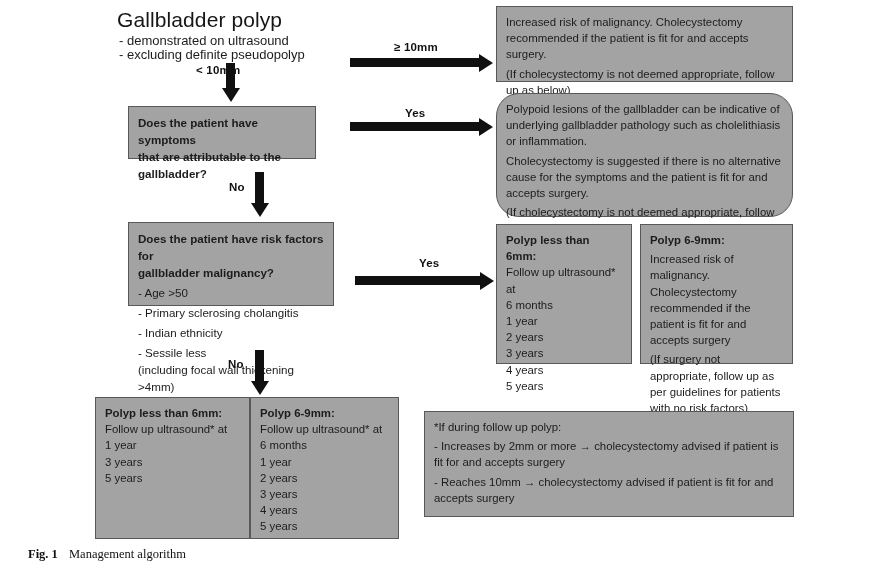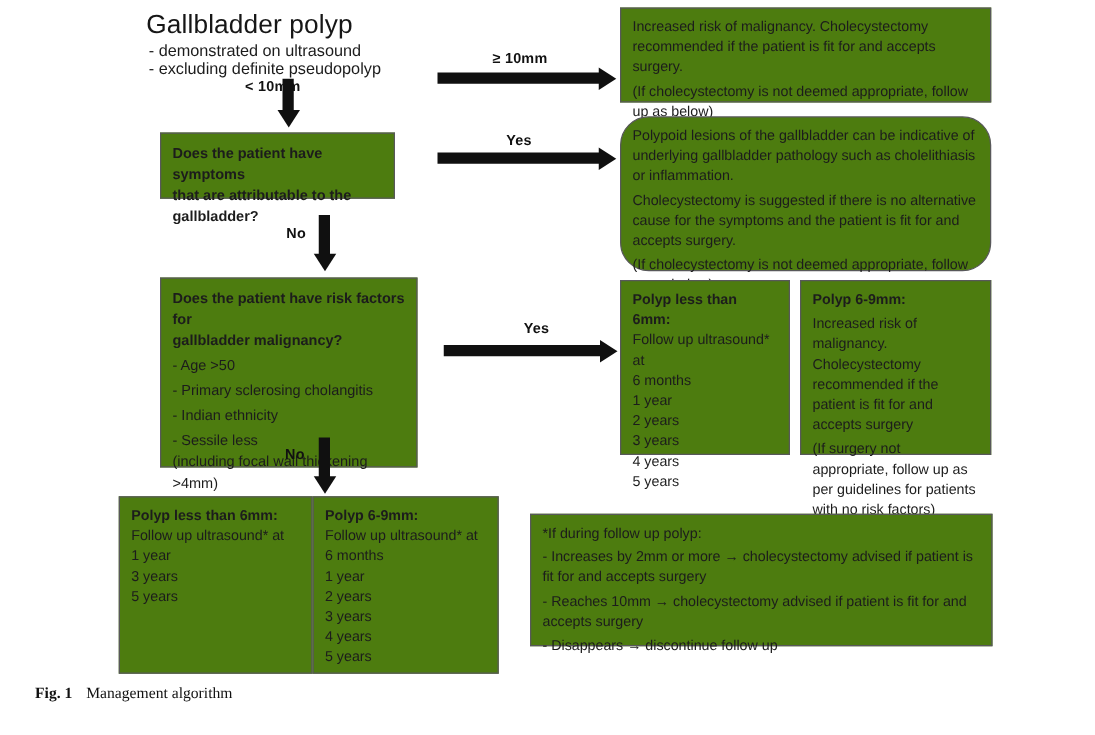--- a/index.html
+++ b/index.html
@@ -35,21 +35,21 @@
     font-weight: 400;
     color: #1c1c1c;
     line-height: 15px;
     white-space: nowrap;
   }
 
   
   .box {
     box-sizing: border-box;
     border: 1.2px solid #58585a;
-    background: #4d7c0f;
+    background: #a3a3a3;
     padding: 7px 9px 6px 9px;
   }
   .box p {
     margin: 0;
     font-size: 11.4px;
     line-height: 16.2px;
     color: #1c1c1c;
   }
   .box p.bold { font-weight: bold; }
   .box p.gap-sm { margin-top: 3px; }
@@ -128,21 +128,21 @@
     <p>that are attributable to the</p>
     <p>gallbladder?</p>
   </div>
 
   <div class="edge-label" style="left:405px; top:107px;">Yes</div>
   <div class="arrow-right" style="left:350px; top:122px; width:130px;"></div>
 
   <div class="edge-label" style="left:229px; top:181px;">No</div>
   <div class="arrow-down" style="left:255px; top:172px; height:32px;"></div>
 
-  <div class="abs box q" style="left:128px; top:222px; width:206px; height:152px;">
+  <div class="abs box q" style="left:128px; top:222px; width:206px; height:84px;">
     <p>Does the patient have risk factors for</p>
     <p>gallbladder malignancy?</p>
     <p class="normal gap-sm">- Age &gt;50</p>
     <p class="normal gap-sm">- Primary sclerosing cholangitis</p>
     <p class="normal gap-sm">- Indian ethnicity</p>
     <p class="normal gap-sm">- Sessile less</p>
     <p class="normal">(including focal wall thickening &gt;4mm)</p>
   </div>
 
   <div class="edge-label" style="left:419px; top:257px;">Yes</div>
@@ -195,21 +195,20 @@
     <p>2 years</p>
     <p>3 years</p>
     <p>4 years</p>
     <p>5 years</p>
   </div>
 
   <div class="abs box" style="left:424px; top:411px; width:370px; height:106px;">
     <p>*If during follow up polyp:</p>
     <p class="gap-sm">- Increases by 2mm or more → cholecystectomy advised if patient is fit for and accepts surgery</p>
     <p class="gap-sm">- Reaches 10mm → cholecystectomy advised if patient is fit for and accepts surgery</p>
-    <p class="gap-sm">- Disappears → discontinue follow up</p>
   </div>
 
   <div class="abs caption" style="left:28px; top:547px;">
     <b>Fig. 1</b>
     <span style="display:inline-block;width:8px;"></span><span>Management algorithm</span>
   </div>
 
 </div>
 
 </body></html>

